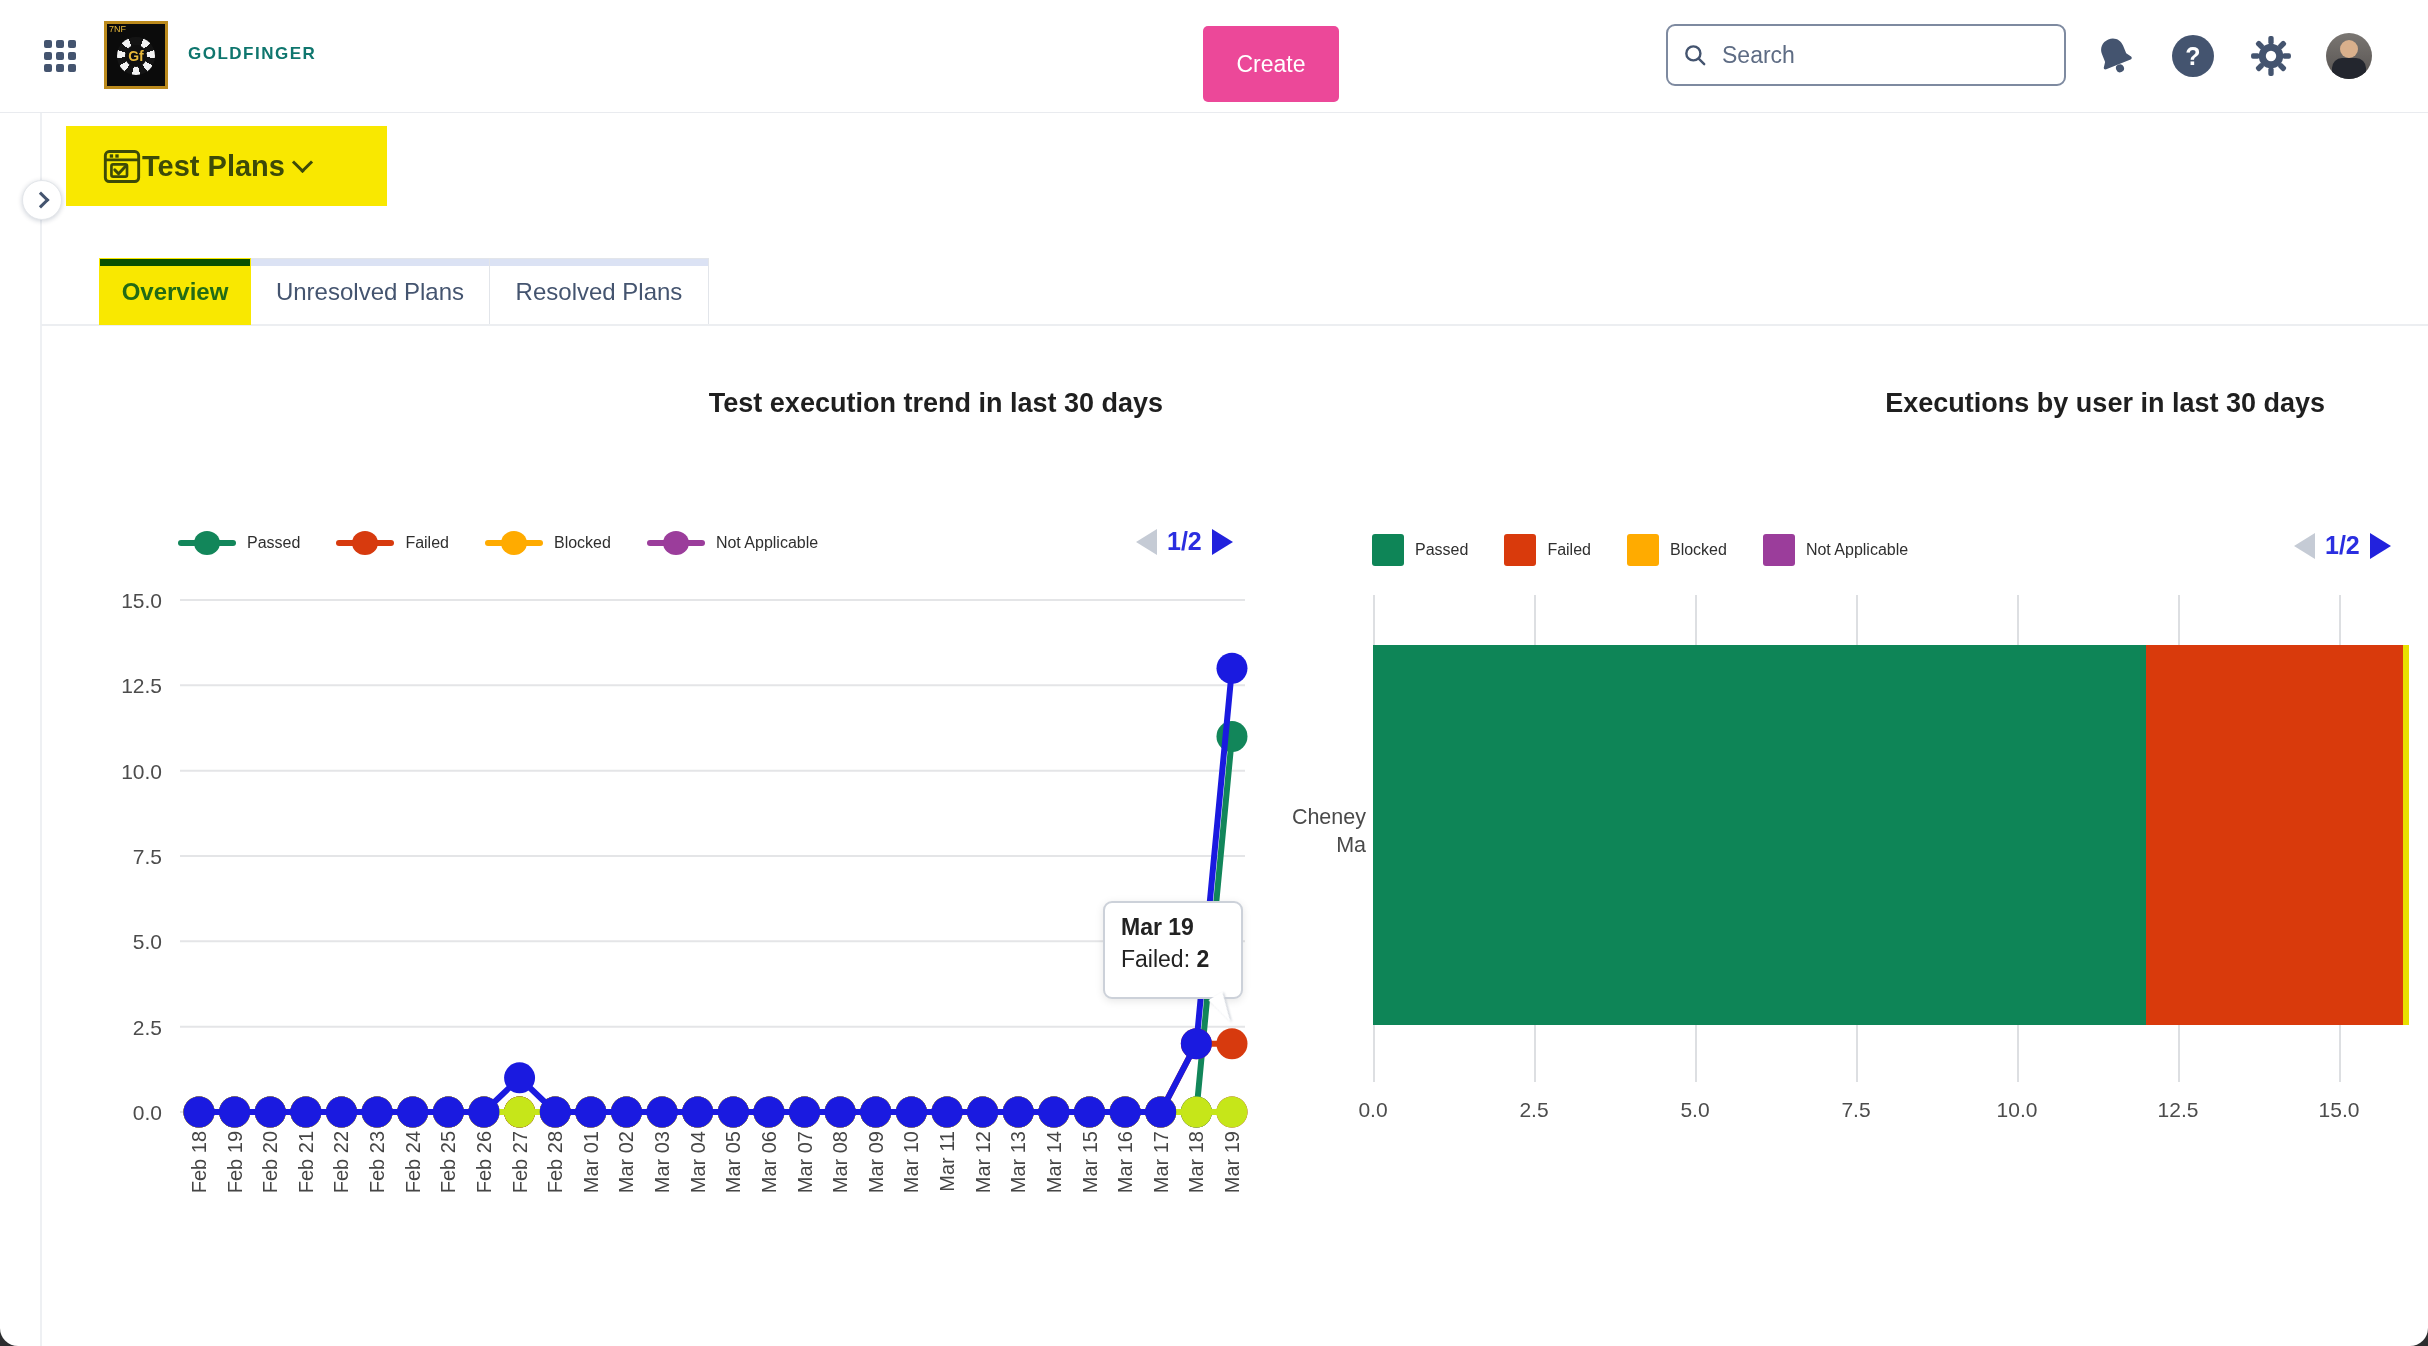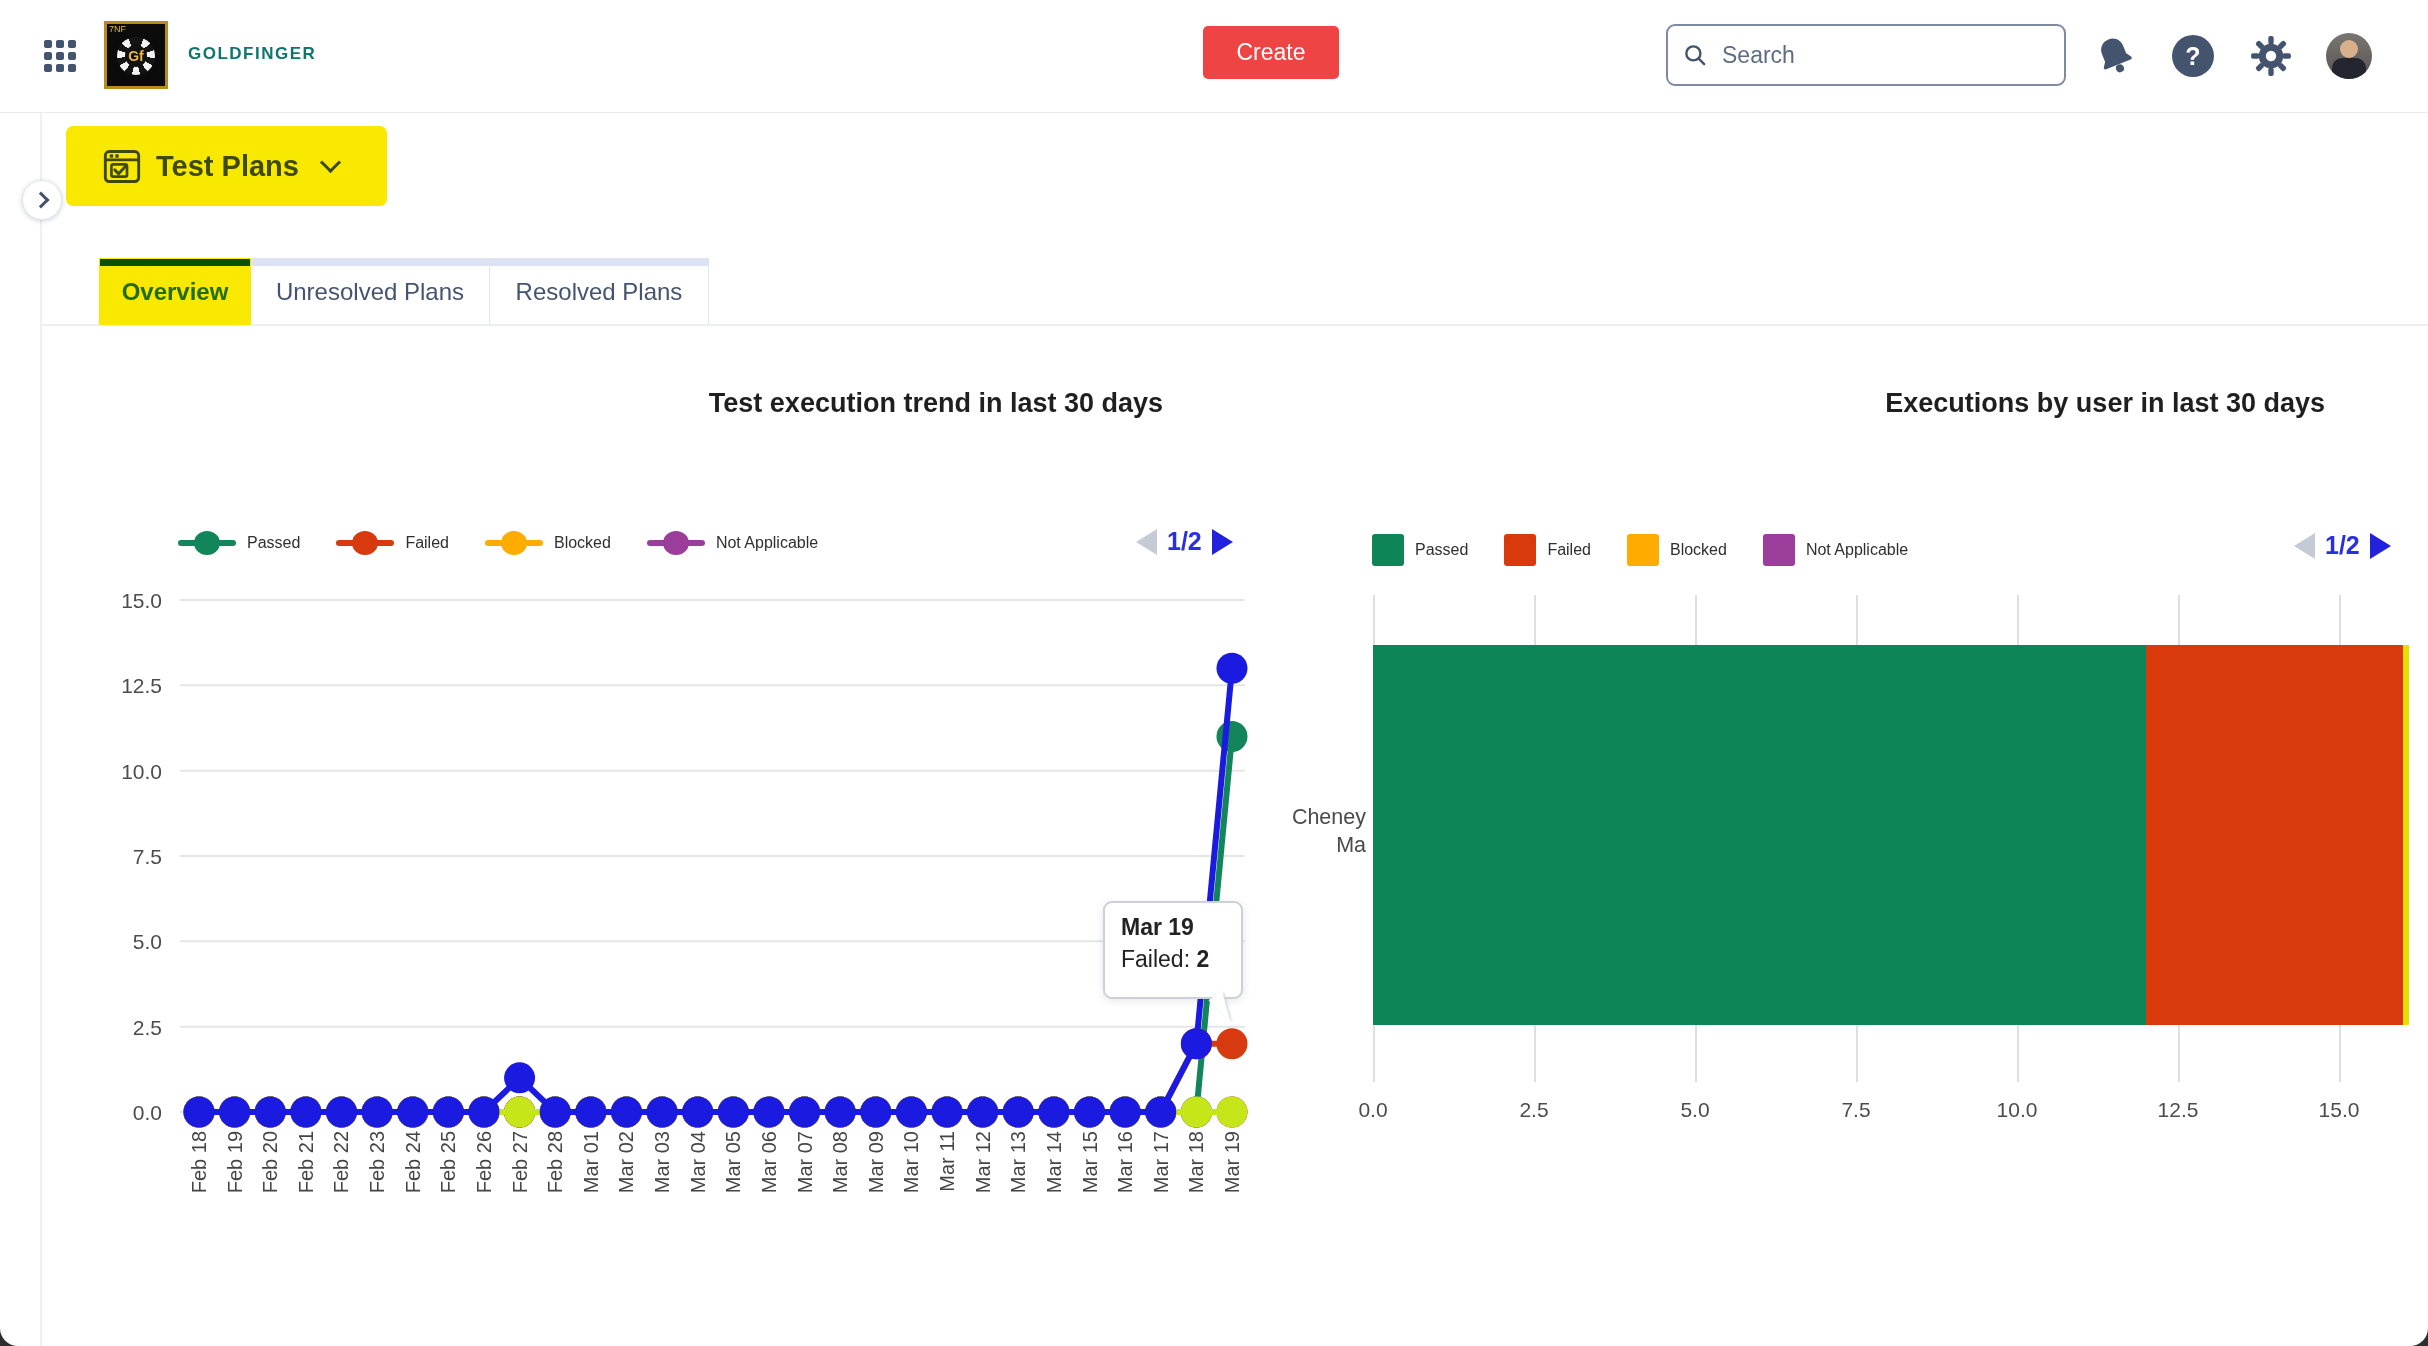--- a/index.html
+++ b/index.html
@@ -22,21 +22,21 @@
   .brand{position:absolute;left:168px;top:44px;font-size:17px;font-weight:bold;color:#0f766e;
          letter-spacing:1.5px;margin-left:20px;}
   .nav{position:absolute;left:331px;top:0;height:113px;display:flex;gap:38px;align-items:stretch;}
   .nav-item{position:relative;display:flex;align-items:center;font-size:22px;font-weight:500;
             color:#44546f;cursor:pointer;}
   .nav-item.active{color:#1868e3;}
   .nav-item.active::after{content:"";position:absolute;left:-6px;right:-6px;bottom:3px;height:6px;
             background:#1868e3;border-radius:3px 3px 0 0;}
   .chev{display:inline-block;width:9px;height:9px;border-right:2.6px solid currentColor;
         border-bottom:2.6px solid currentColor;transform:rotate(45deg);margin-left:10px;margin-bottom:5px;}
-  .create-btn{position:absolute;left:1203px;top:26px;width:136px;height:53px;background:#ef4444;
+  .create-btn{position:absolute;left:1203px;top:26px;width:136px;height:76px;background:#ec4899;
         color:#fff;font-size:23px;font-weight:500;border:none;border-radius:5px;cursor:pointer;
         font-family:inherit;}
   .search{position:absolute;left:1666px;top:24px;width:400px;height:62px;border:2px solid #7e8aa0;
         border-radius:9px;box-sizing:border-box;display:flex;align-items:center;padding:0 14px;gap:12px;background:#fff;}
   .search input{flex:1;border:none;outline:none;font-size:23px;color:#172b4d;font-family:inherit;min-width:0;}
   .search input::placeholder{color:#5e6c84;}
   .hicons{position:absolute;left:2092px;top:31px;display:flex;gap:32px;align-items:center;height:50px;}
   .hicon{width:46px;height:46px;display:flex;align-items:center;justify-content:center;cursor:pointer;}
   .help-circle{width:42px;height:42px;border-radius:50%;background:#44546f;color:#fff;font-size:25px;
         font-weight:bold;display:flex;align-items:center;justify-content:center;}
@@ -46,21 +46,21 @@
   .avatar .body{position:absolute;left:6px;top:25px;width:34px;height:24px;border-radius:10px 10px 0 0;background:#23262e;}
   
   .rail-line{position:absolute;left:40px;top:113px;bottom:0;width:2px;background:#eef0f3;}
   .rail-toggle{position:absolute;left:22px;top:180px;width:38px;height:38px;border-radius:50%;background:#fff;
         border:1px solid #e3e6ea;box-shadow:0 1px 5px rgba(9,30,66,.2);display:flex;align-items:center;
         justify-content:center;cursor:pointer;}
   .rail-toggle .chev-r{width:9px;height:9px;border-right:3px solid #44546f;border-bottom:3px solid #44546f;
         transform:rotate(-45deg);margin-left:-3px;}
   
   .plan-chip{position:absolute;left:66px;top:126px;width:321px;height:80px;background:#f9e800;
-        display:flex;align-items:center;gap:14px;padding-left:36px;box-sizing:border-box;cursor:pointer;border-radius:7px;}
+        display:flex;align-items:center;padding-left:36px;box-sizing:border-box;cursor:pointer;}
   .plan-chip .title{font-size:29px;font-weight:bold;color:#3d4a08;}
   .chev-lg{display:inline-block;width:12px;height:12px;border-right:3.4px solid #3d4a08;
         border-bottom:3.4px solid #3d4a08;transform:rotate(45deg);margin-left:10px;margin-bottom:8px;}
   
   .tabs{position:absolute;left:100px;top:258px;display:flex;}
   .tab{position:relative;height:67px;display:flex;align-items:center;justify-content:center;font-size:24px;
        color:#44546f;background:#fff;border:1px solid #e2e5ea;border-bottom:none;box-sizing:border-box;
        margin-left:-1px;cursor:pointer;}
   .tab .strip{position:absolute;top:0;left:0;right:0;height:7px;background:#dbe2f4;}
   .tab.active{background:#f9e800;border-color:#f9e800;font-weight:bold;color:#236b15;z-index:2;}

